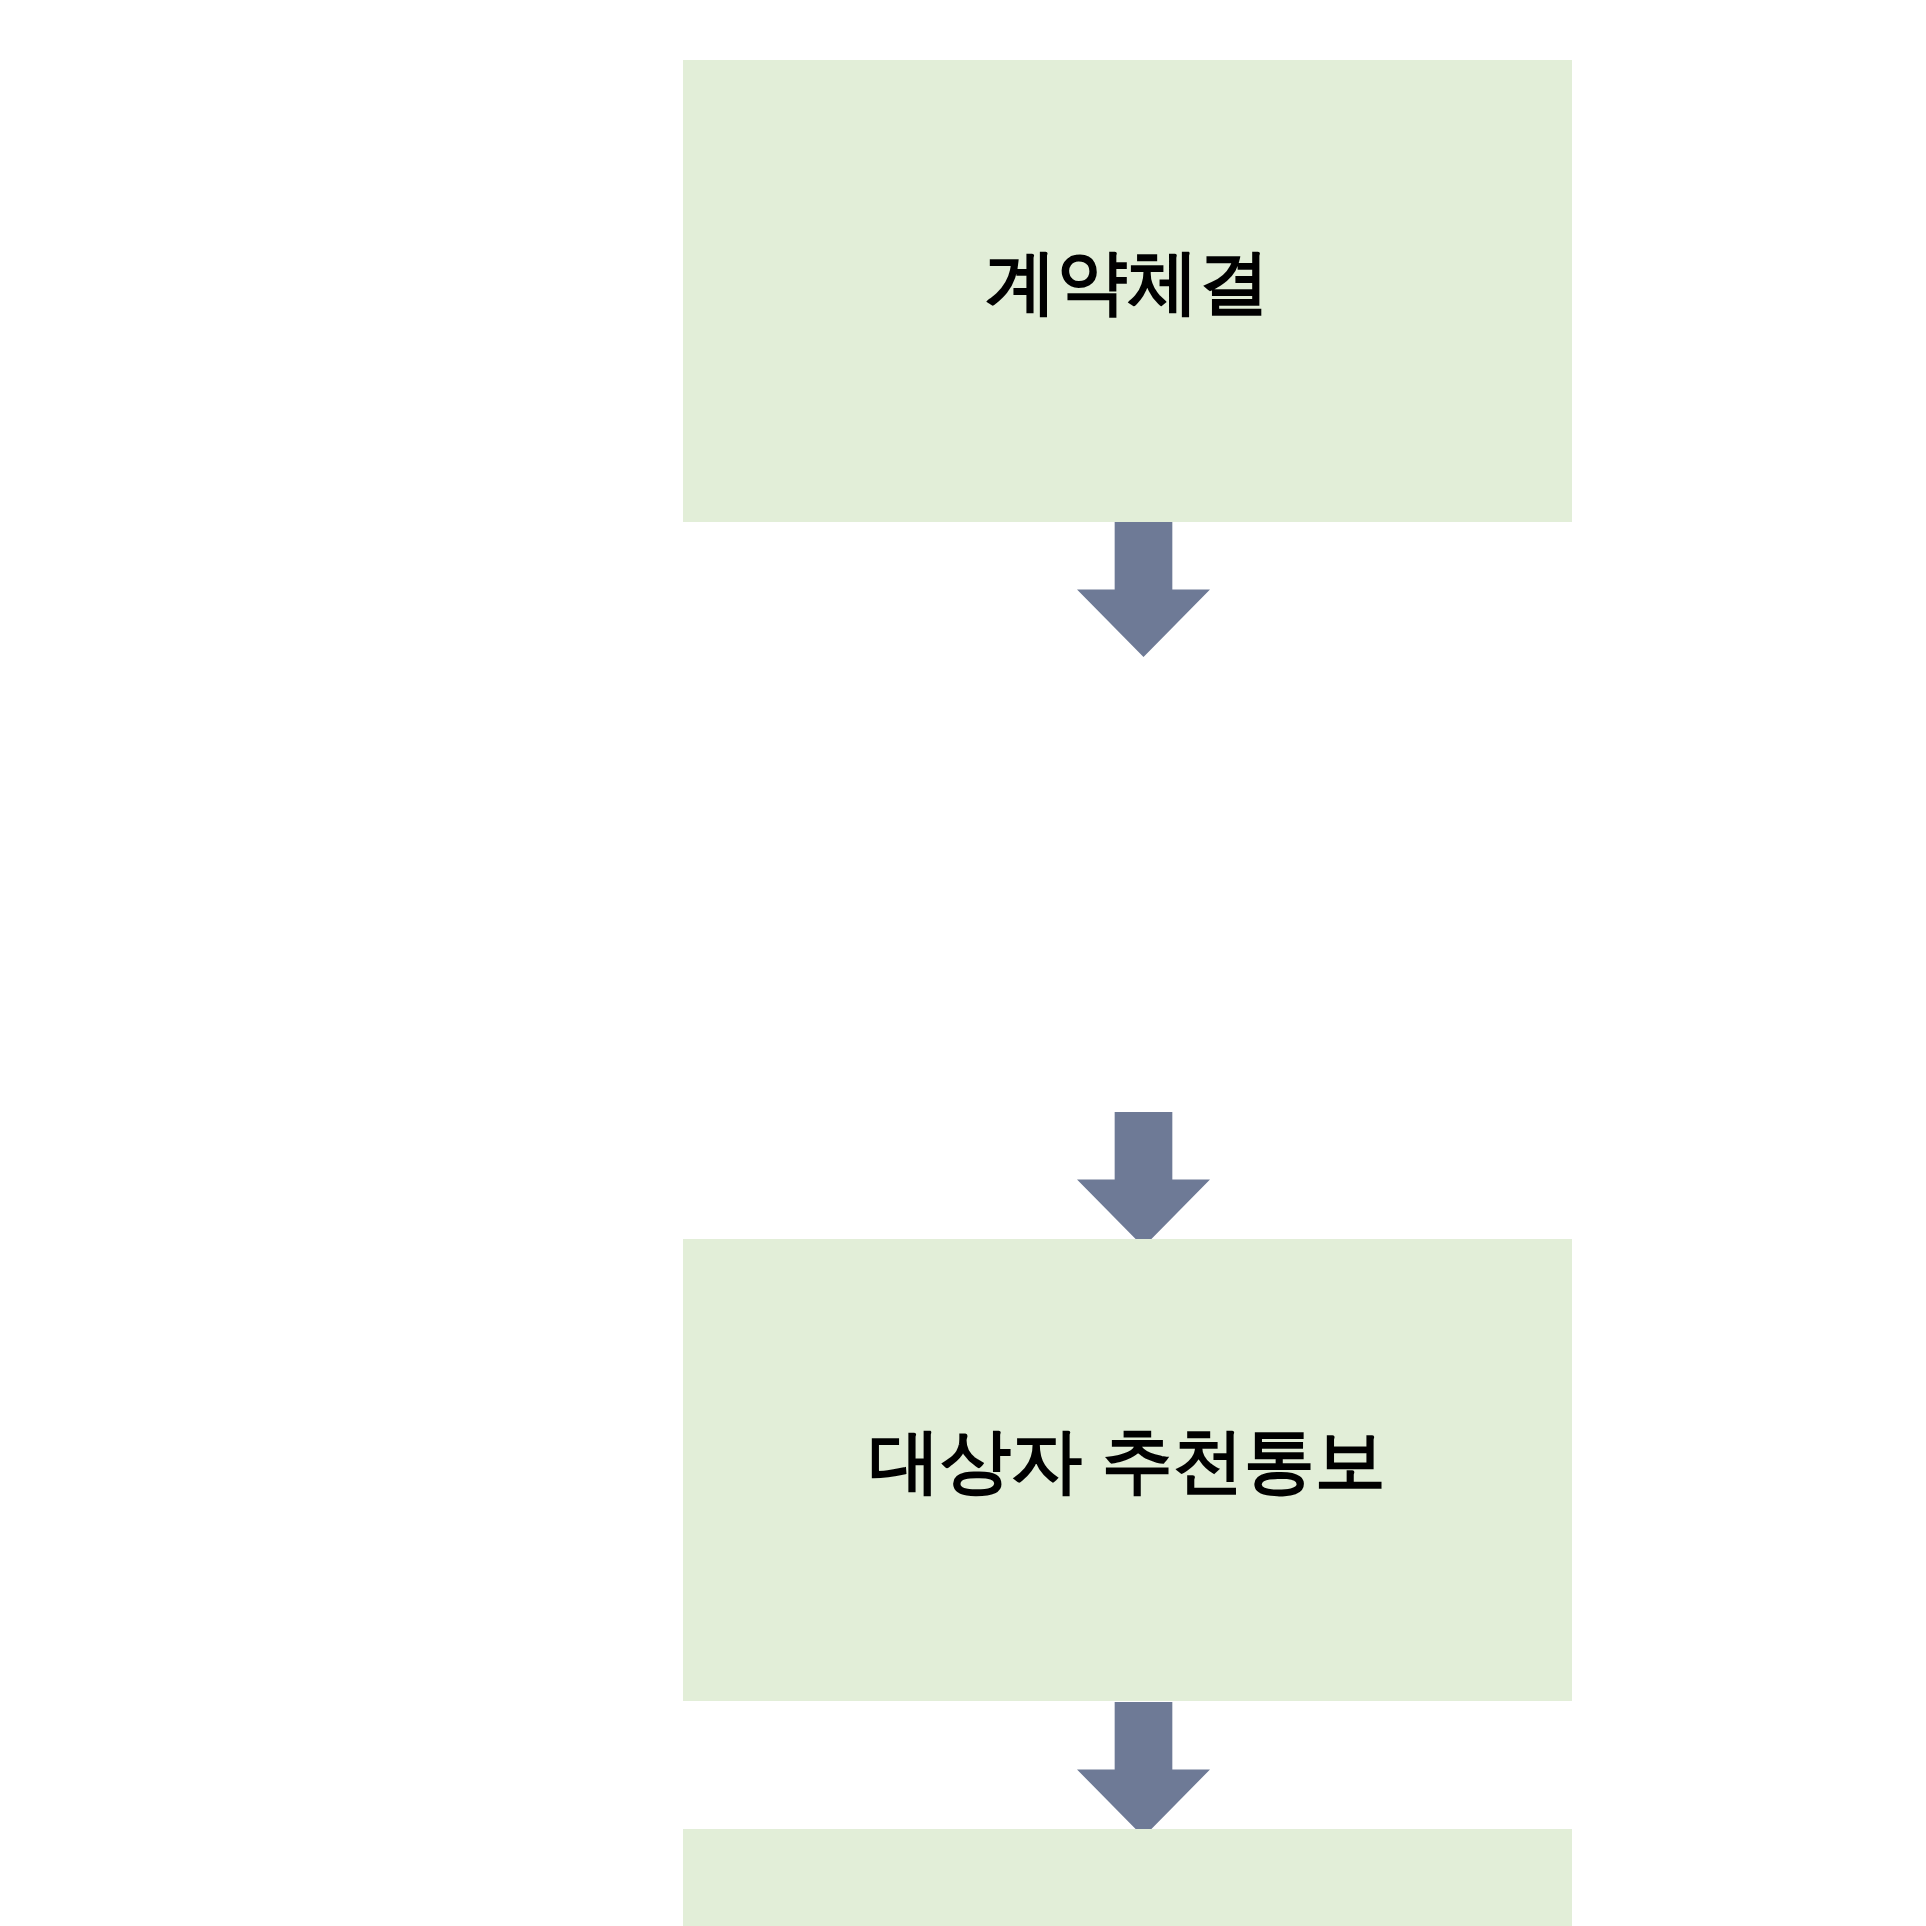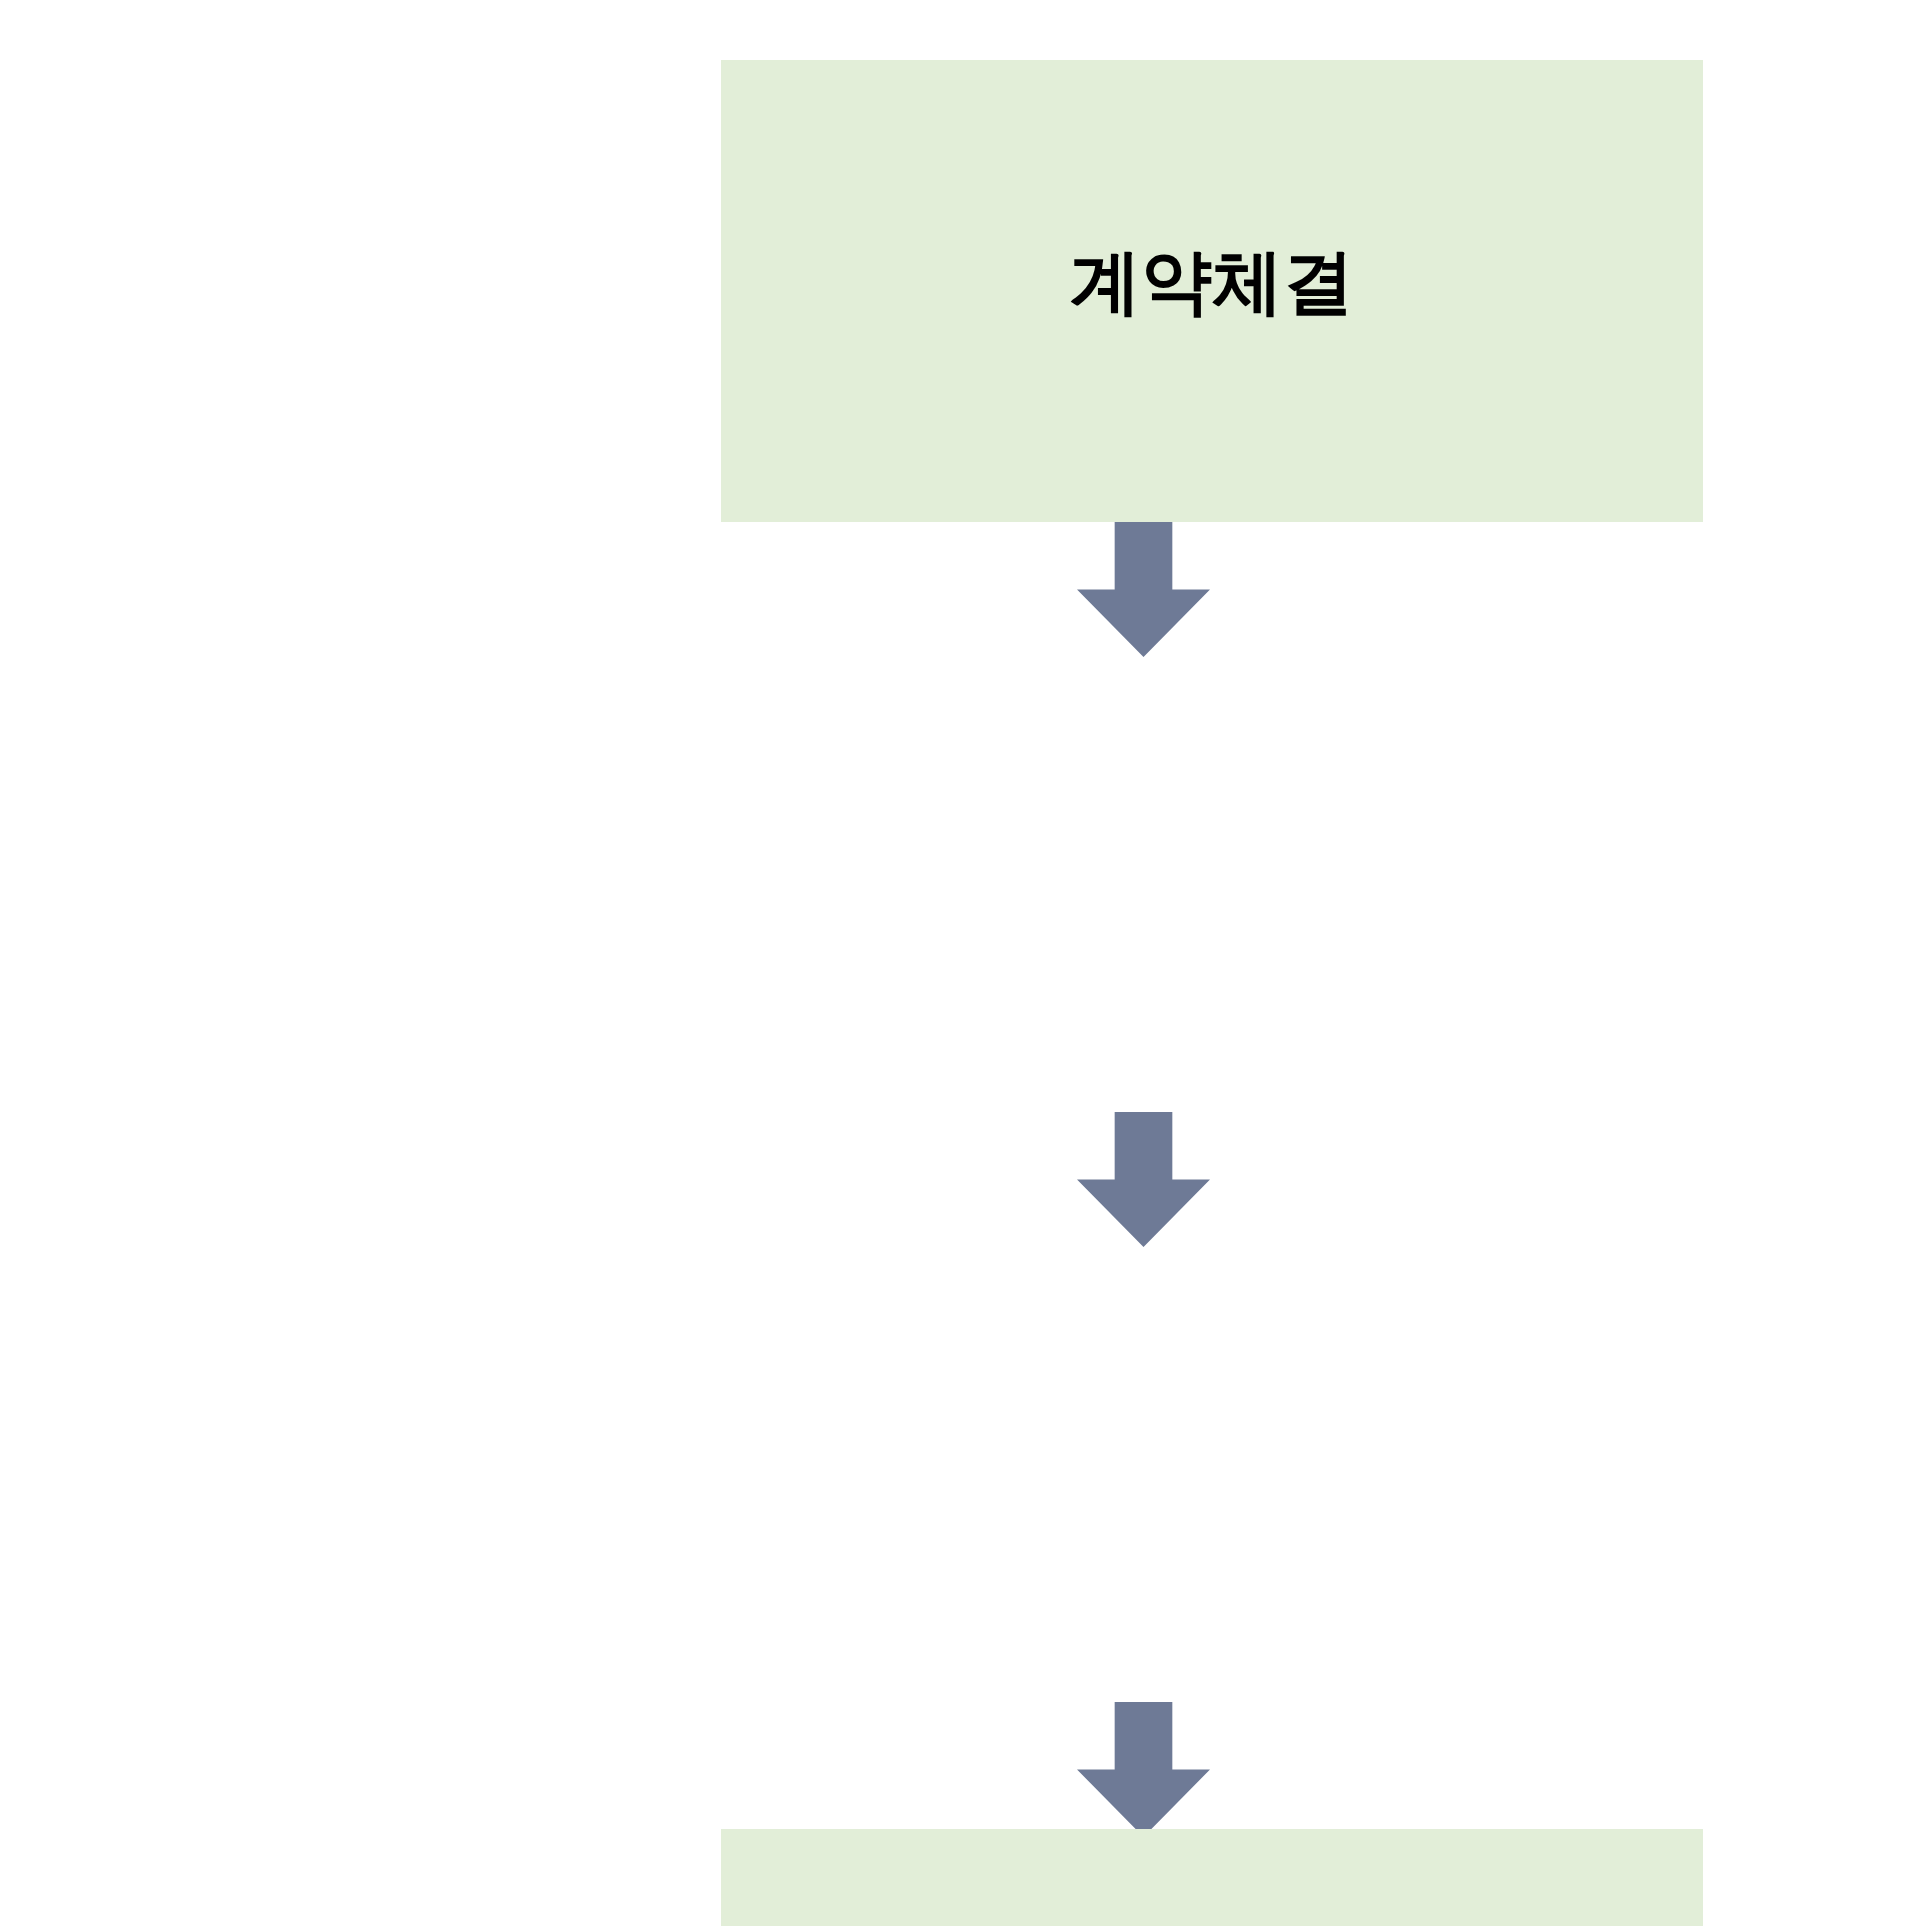--- a/index.html
+++ b/index.html
@@ -20,22 +20,22 @@
     --text-color: #000000;
     --bg-color: #ffffff;
   }
   .canvas {
     position: absolute;
     inset: 0;
     background: var(--bg-color);
   }
   .step {
     position: absolute;
-    left: 721px;
-    width: 982px;
+    left: 683px;
+    width: 889px;
     height: 462px;
     background: var(--box-fill);
     display: flex;
     align-items: center;
     justify-content: center;
     padding-bottom: 18px;
     box-sizing: border-box;
   }
   .step-1 { top: 60px; }
   .step-2 { top: 649px; }
@@ -76,20 +76,23 @@
     </svg>
   </div>
 
 
   <div class="arrow arrow-2">
     <svg viewBox="0 0 346 350" preserveAspectRatio="none" aria-hidden="true">
       <polygon points="98,0 248,0 248,175 346,175 173,350 0,175 98,175"></polygon>
     </svg>
   </div>
 
+  <div class="step step-3">
+    <div class="step-label">대상자 추천통보</div>
+  </div>
 
   <div class="arrow arrow-3">
     <svg viewBox="0 0 346 350" preserveAspectRatio="none" aria-hidden="true">
       <polygon points="98,0 248,0 248,175 346,175 173,350 0,175 98,175"></polygon>
     </svg>
   </div>
 
   <div class="step step-4">
     
   </div>

